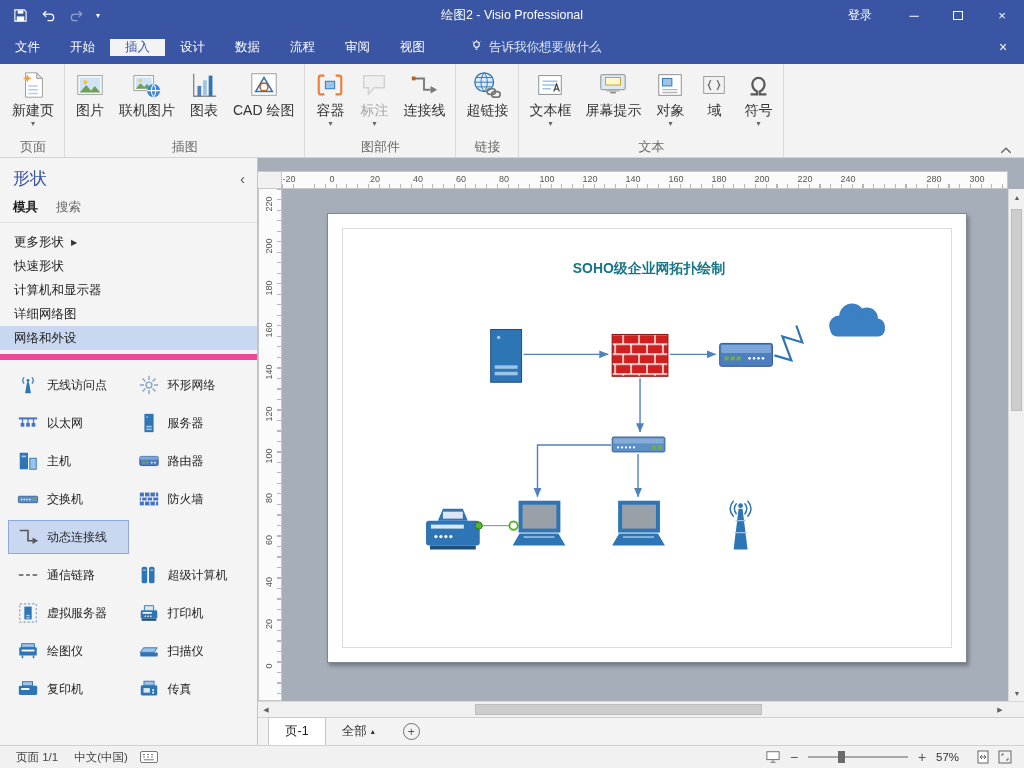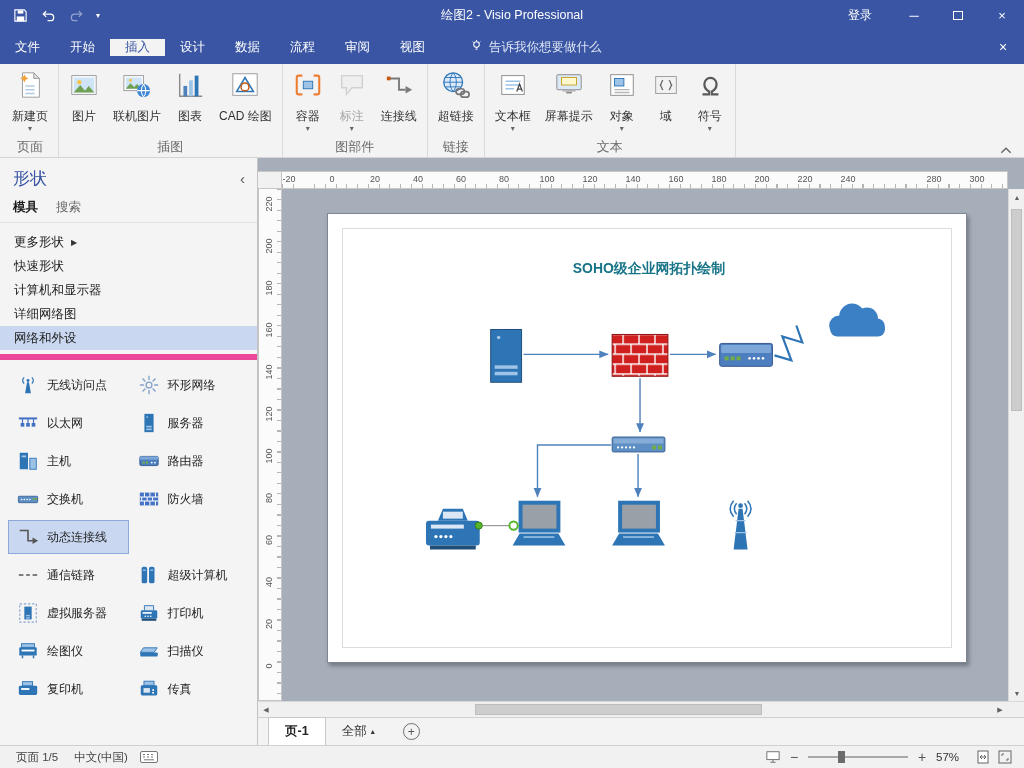--- a/index.html
+++ b/index.html
@@ -28,21 +28,21 @@
 .tellme svg{width:13px;height:13px}
 .tab-x{margin-left:auto;width:42px;display:flex;align-items:center;justify-content:center;font-size:14px}
 
 
 .ribbon{height:94px;background:#f3f3f3;border-bottom:1px solid #d4d4d4;position:relative;flex:none}
 .rgroups{display:flex;height:100%;padding-left:2px}
 .rgroup{display:flex;flex-direction:column;border-right:1px solid #dadada;padding:0 3px}
 .rbuttons{flex:1;display:flex;align-items:flex-start;padding-top:3px}
 .rbtn{display:flex;flex-direction:column;align-items:center;padding:3px 7px;min-width:44px}
 .rbtn .ricon svg{width:30px;height:30px;display:block}
-.rlabel{font-size:12px;color:#333;white-space:nowrap;margin-top:8px}
+.rlabel{font-size:14px;color:#333;white-space:nowrap;margin-top:2px}
 .rbtn .dd{font-size:8px;color:#666;line-height:7px}
 .rbtn.disabled .rlabel{color:#a5a5a5}
 .rbtn.disabled .ricon{opacity:.5}
 .rgroup-label{text-align:center;color:#6b6b6b;font-size:13px;height:18px;line-height:16px;white-space:nowrap}
 .ribbon-collapse{position:absolute;right:10px;bottom:4px;width:14px;height:10px}
 .ribbon-collapse svg{width:12px;height:7px}
 
 
 .main{flex:1;display:flex;min-height:0}
 
@@ -88,21 +88,21 @@
 .vtrack{flex:1;position:relative}
 .vthumb{position:absolute;top:4px;left:2px;right:2px;height:42%;background:#cdcdcd;border:1px solid #bdbdbd}
 .hscroll-row{height:16px;background:#f0f0f0;border-top:1px solid #d9d9d9;display:flex;flex:none}
 .htrack{flex:1;position:relative}
 .hthumb{position:absolute;top:2px;bottom:2px;left:28%;width:40%;background:#cdcdcd;border:1px solid #bdbdbd}
 .scroll-corner{width:16px;flex:none}
 
 
 .pagetab-bar{height:28px;background:#f3f3f3;border-top:1px solid #d0d0d0;display:flex;align-items:center;padding-left:10px;flex:none}
 .ptab{padding:5px 16px;font-size:12.5px;color:#222}
-.ptab.active{background:#fff;border:1px solid #c8c8c8;font-weight:bold}
+.ptab.active{background:#fff;border:1px solid #c8c8c8;font-weight:normal}
 .ptab.all{display:flex;align-items:center;gap:4px;color:#333}
 .upcaret{font-size:8px}
 .addpage{width:17px;height:17px;border:1px solid #6f6f6f;border-radius:50%;display:flex;align-items:center;justify-content:center;font-size:12px;color:#555;margin-left:12px;line-height:1}
 
 
 .statusbar{height:23px;background:#f1f1f1;border-top:1px solid #d0d0d0;display:flex;align-items:center;font-size:11.5px;color:#444;padding:0 8px;flex:none}
 .sb-item{padding:0 8px}
 .sb-kbd{display:flex;margin-left:4px}
 .sb-kbd svg{width:18px;height:12px}
 .sb-right{margin-left:auto;display:flex;align-items:center;gap:8px;padding-right:4px}
@@ -739,21 +739,21 @@
         <div class="ptab all">
           <span>全部</span>
           <span class="upcaret">▴</span>
         </div>
         <div class="addpage">+</div>
       </div>
     </div>
   </div>
 
   <div class="statusbar">
-    <span class="sb-item">页面 1/5</span>
+    <span class="sb-item">页面 1/1</span>
     <span class="sb-item">中文(中国)</span>
     <span class="sb-kbd">
         <svg viewBox="0 0 18 12">
           <rect x=".5" y=".5" width="17" height="11" rx="1.5" fill="#fff" stroke="#777"></rect>
           <path d="M3 3.5h2M7 3.5h2M11 3.5h2M3 6h2M7 6h2M11 6h2M4 8.8h10" stroke="#777"></path>
         </svg>
       </span>
     <div class="sb-right">
       <span class="sb-ico">
           <svg viewBox="0 0 16 14">

